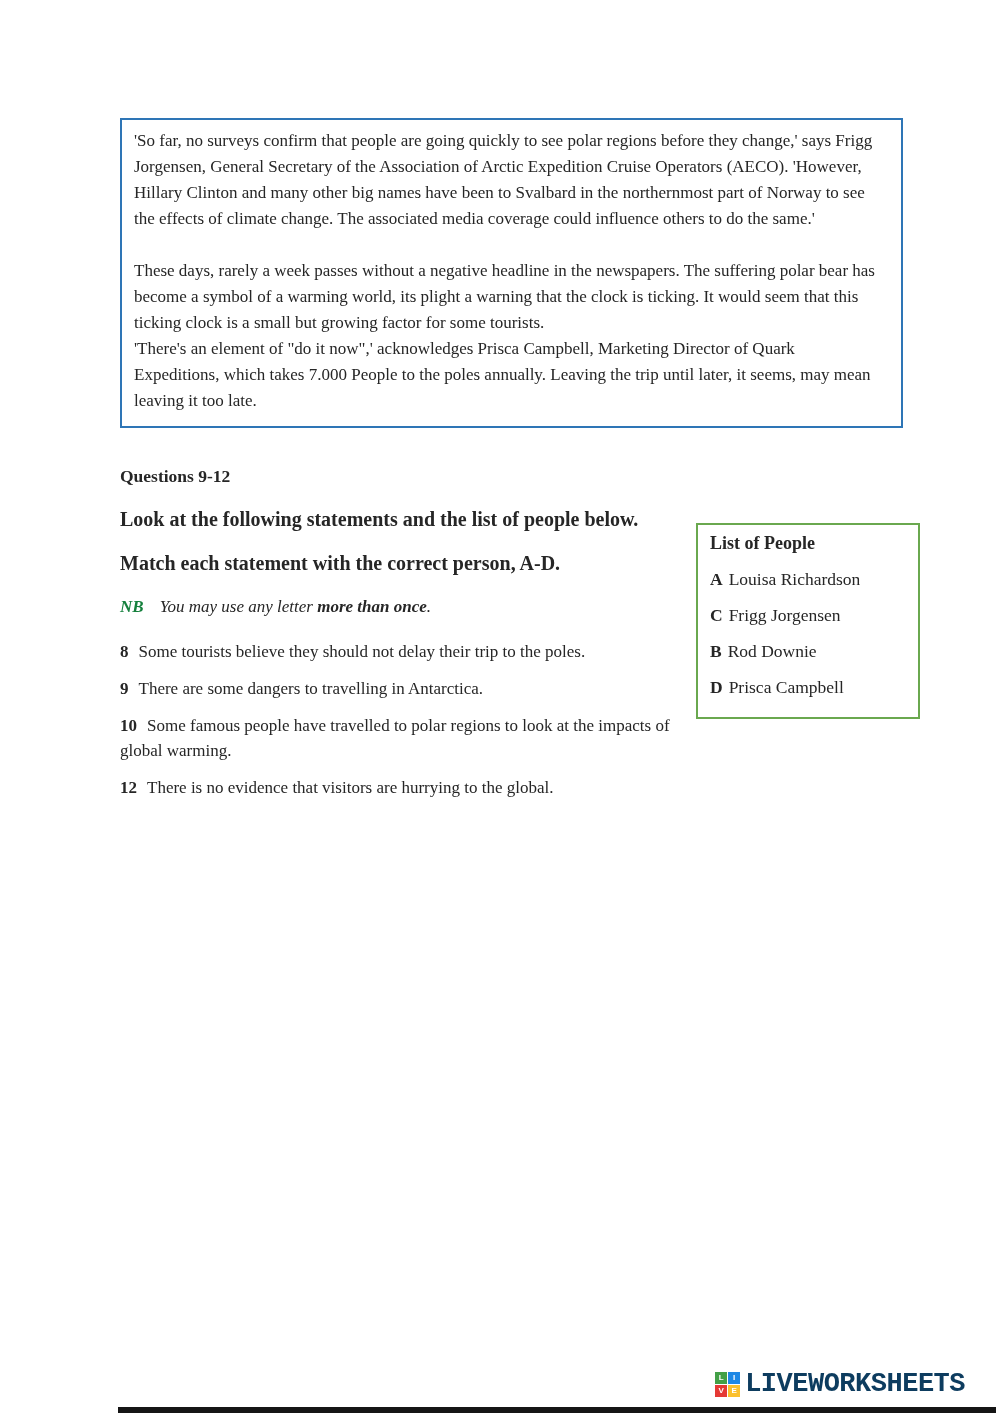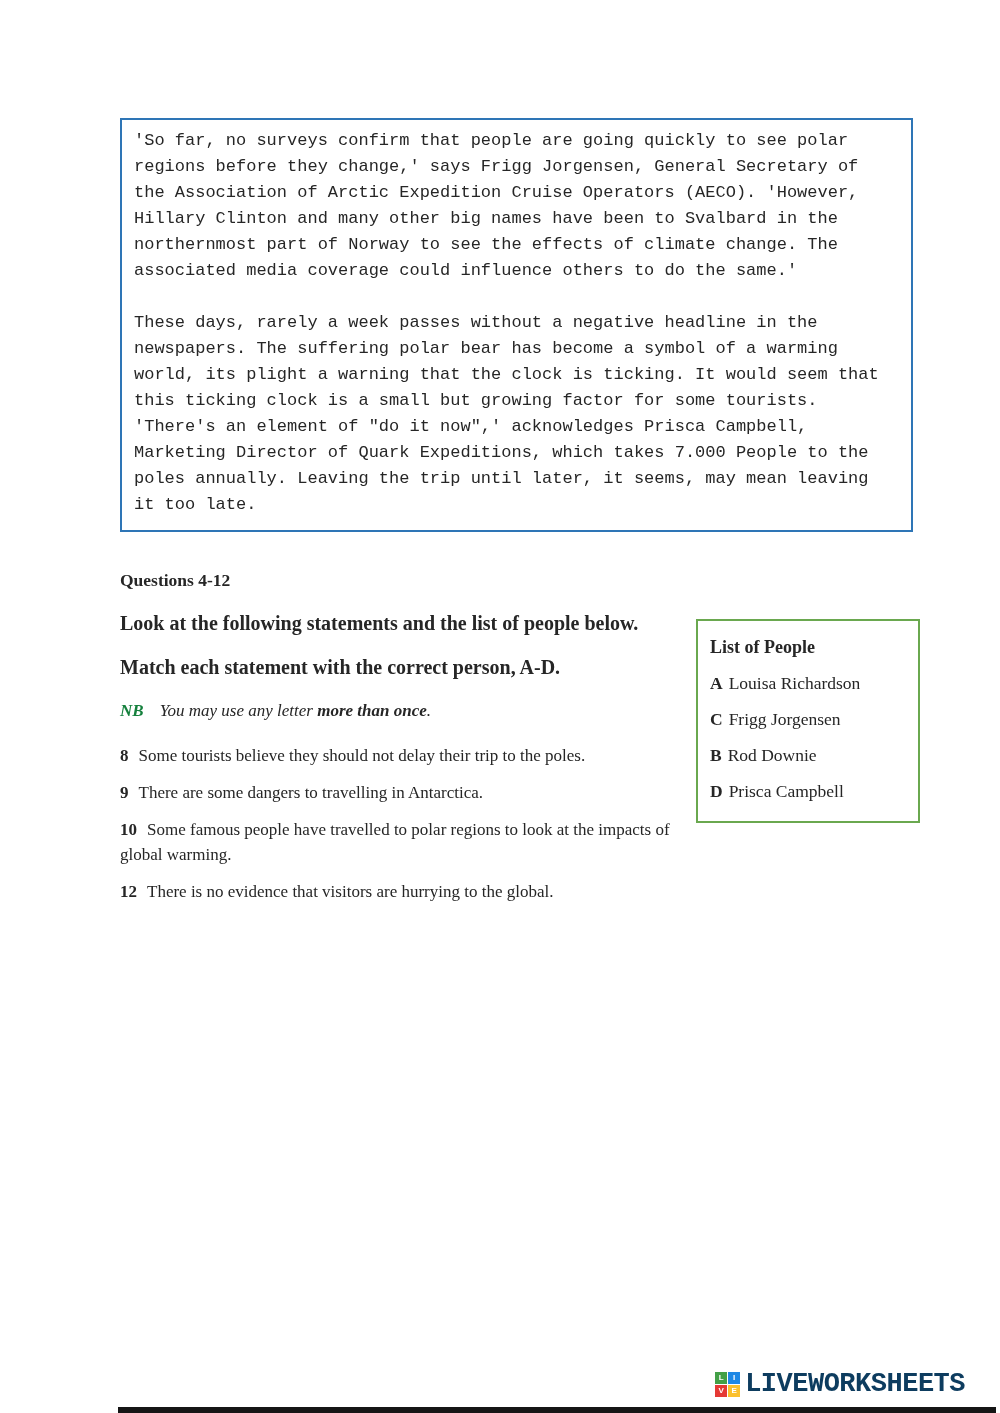--- a/index.html
+++ b/index.html
@@ -17,39 +17,38 @@
   }
   .content {
     position: absolute;
     left: 120px;
     top: 118px;
     width: 800px;
   }
   .passage-box {
     border: 2px solid #2e75b6;
     width: 747px;
-    padding: 8px 30px 12px 12px;
+    padding: 8px 20px 12px 12px;
     font-size: 17px;
     line-height: 26px;
-    font-family: Liberation Mono, monospace;
   }
   .passage-box p { margin: 0; }
   .passage-box p.gap-after { margin-bottom: 26px; }
   .q-section { margin-top: 38px; }
   .q-heading {
     font-weight: bold;
     font-size: 17.5px;
     margin: 0 0 20px 0;
   }
   .people-box {
     float: right;
     width: 196px;
     border: 2px solid #6aa84f;
-    padding: 8px 12px 12px 12px;
-    margin: 8px 0 12px 18px;
+    padding: 0 12px 12px 12px;
+    margin: 16px 0 12px 18px;
   }
   .people-title {
     font-weight: bold;
     font-size: 18px;
     line-height: 36px;
   }
   .people-item {
     font-size: 17.5px;
     line-height: 36px;
     white-space: nowrap;
@@ -124,21 +123,21 @@
 
 <div class="content">
 
   <div class="passage-box">
     <p class="gap-after">'So far, no surveys confirm that people are going quickly to see polar regions before they change,' says Frigg Jorgensen, General Secretary of the Association of Arctic Expedition Cruise Operators (AECO). 'However, Hillary Clinton and many other big names have been to Svalbard in the northernmost part of Norway to see the effects of climate change. The associated media coverage could influence others to do the same.'</p>
     <p>These days, rarely a week passes without a negative headline in the newspapers. The suffering polar bear has become a symbol of a warming world, its plight a warning that the clock is ticking. It would seem that this ticking clock is a small but growing factor for some tourists.</p>
     <p>'There's an element of "do it now",' acknowledges Prisca Campbell, Marketing Director of Quark Expeditions, which takes 7.000 People to the poles annually. Leaving the trip until later, it seems, may mean leaving it too late.</p>
   </div>
 
   <div class="q-section">
-    <p class="q-heading">Questions 4-12</p>
+    <p class="q-heading">Questions 9-12</p>
 
     <div class="people-box">
       <div class="people-title">List of People</div>
       <div class="people-item">
         <span class="letter">A</span><span>Louisa Richardson</span>
       </div>
       <div class="people-item">
         <span class="letter">C</span><span>Frigg Jorgensen</span>
       </div>
       <div class="people-item">

